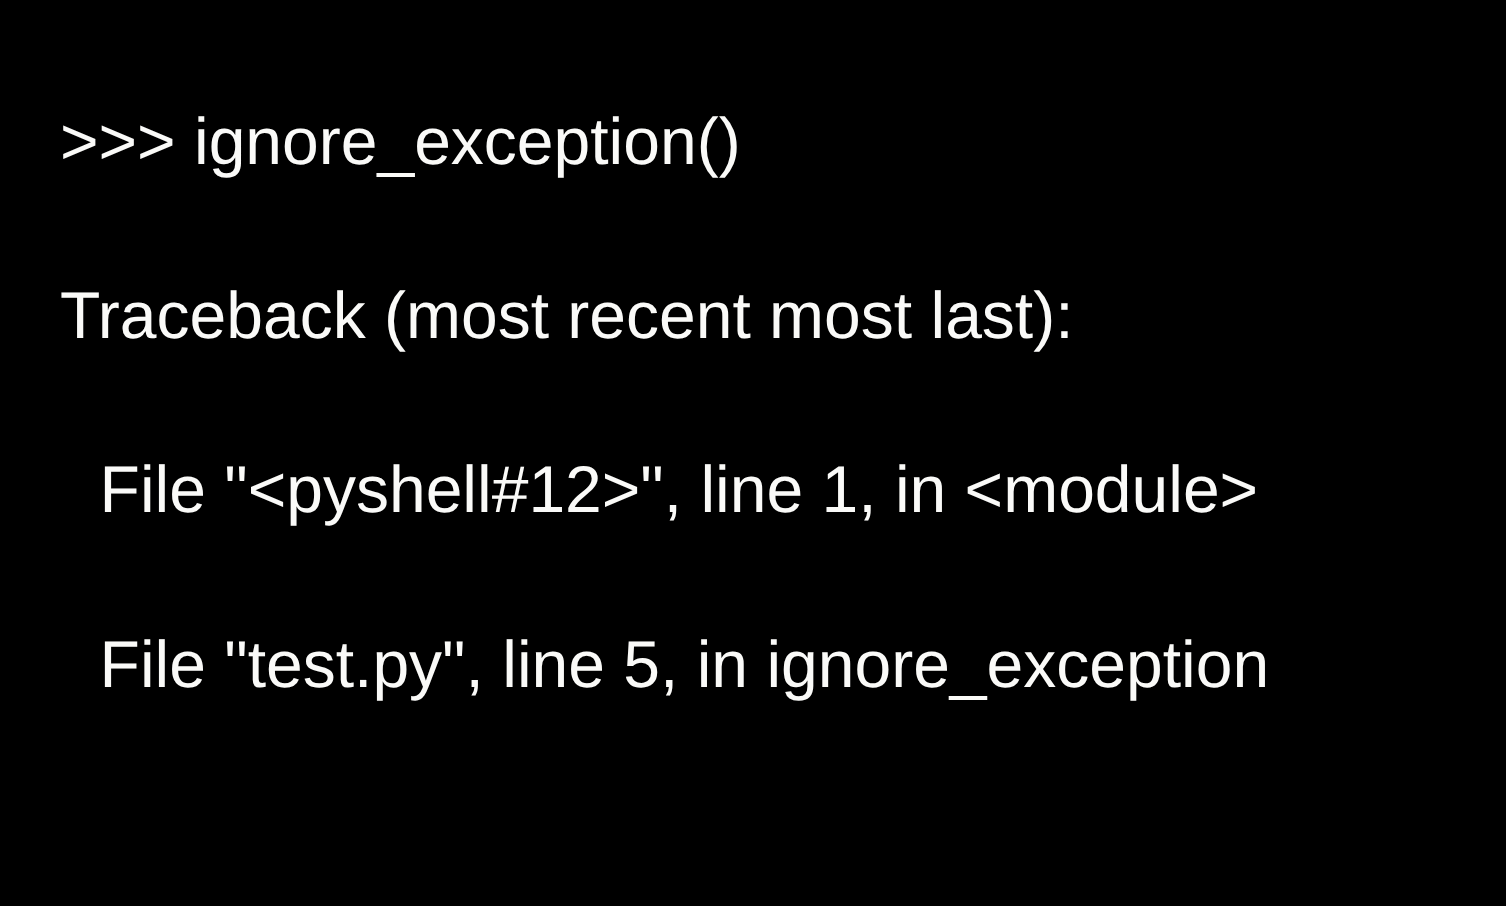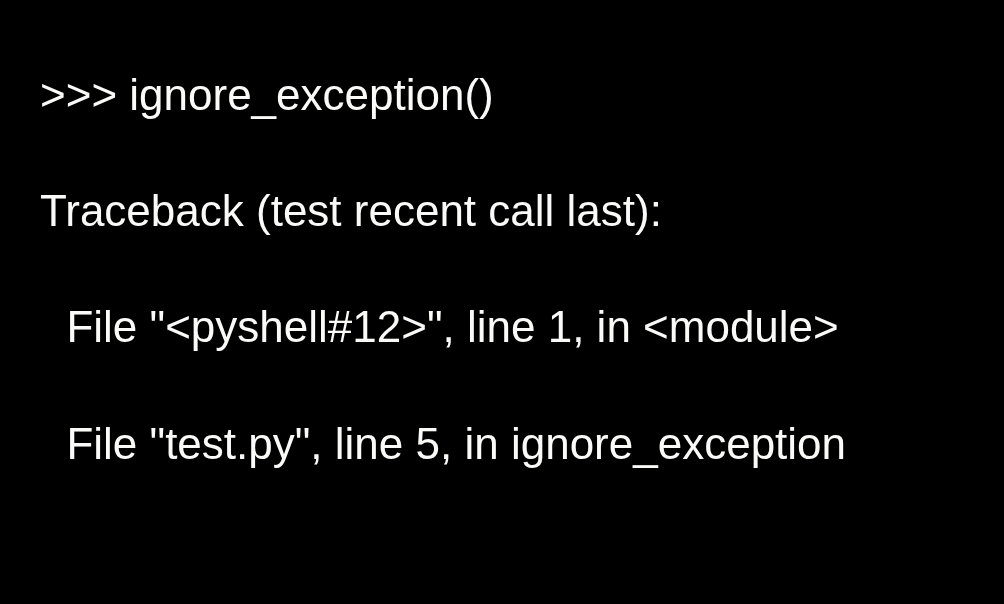--- a/index.html
+++ b/index.html
@@ -30,20 +30,20 @@
   }
   .indent2 {
     padding-left: 1.2em;
   }
 </style>
 </head>
 <body>
 
 <div class="content">
 <span class="line">&gt;&gt;&gt; ignore_exception()</span>
-<span class="line">Traceback (test recent call last):</span>
+<span class="line">Traceback (most recent most last):</span>
 <span class="line indent">File "&lt;pyshell#12&gt;", line 1, in &lt;module&gt;</span>
 <span class="line indent">File "test.py", line 5, in ignore_exception</span>
 
 
 
 
 </div>
 
 </body></html>

